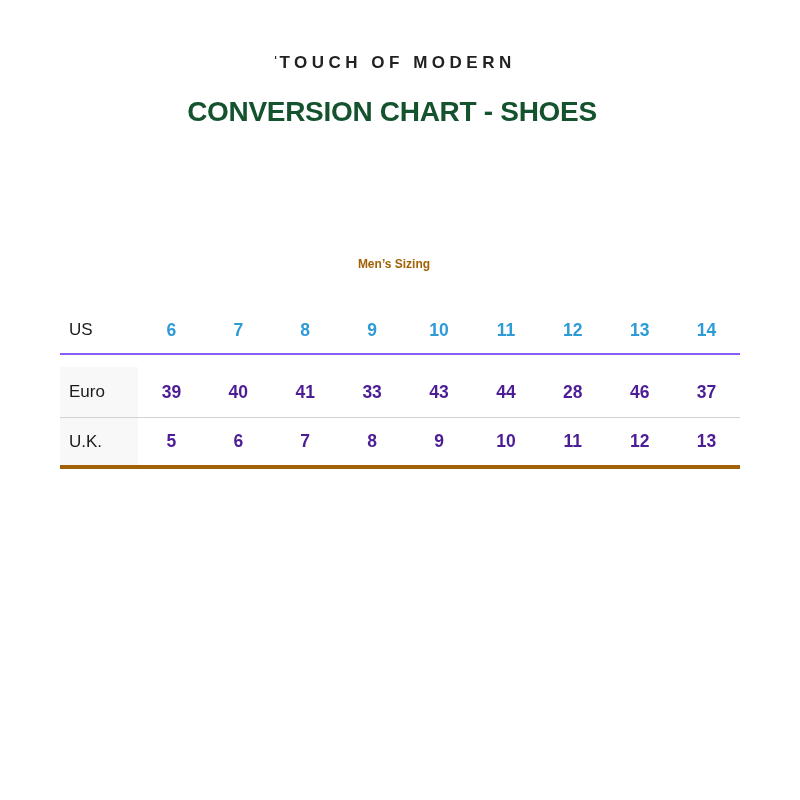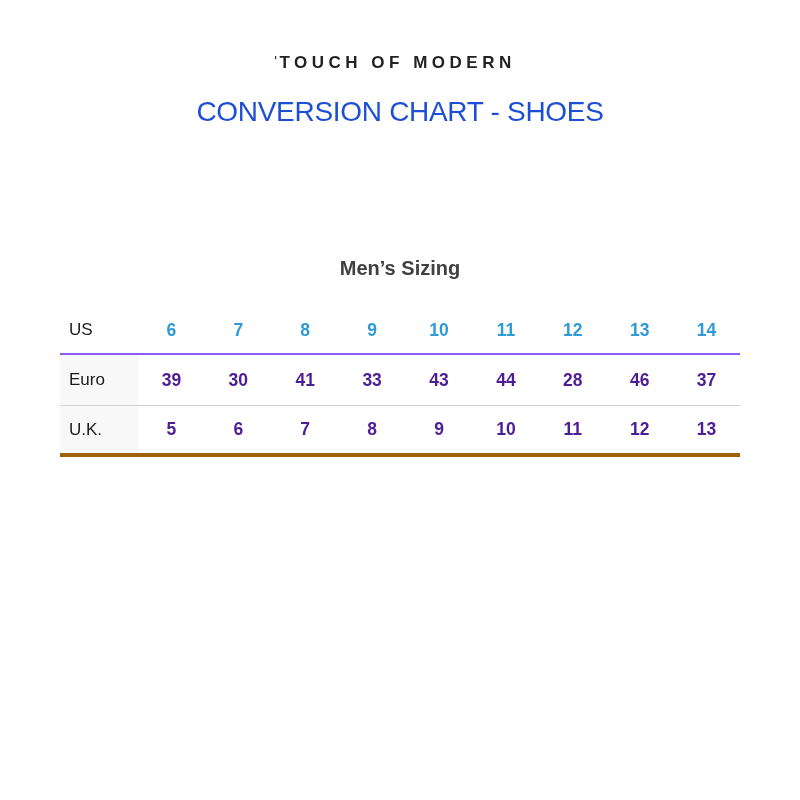--- a/index.html
+++ b/index.html
@@ -25,46 +25,46 @@
     text-indent: 4.5px; 
     color: #222222;
   }
   .brand .mark {
     letter-spacing: 0;
     margin-right: 1px;
     font-weight: 700;
   }
   .page-title {
     position: absolute;
-    top: 96px; left: 8px; width: 100%;
+    top: 96px; left: 0; width: 100%;
     text-align: center;
     font-size: 28px;
-    font-weight: 400;
+    font-weight: 700;
     letter-spacing: -0.3px;
-    color: #1d4ed8;
+    color: #14532d;
   }
   .section-title {
     position: absolute;
-    top: 257px; left: 8px; width: 100%;
+    top: 257px; left: 2px; width: 100%;
     text-align: center;
-    font-size: 20px;
+    font-size: 12px;
     font-weight: 600;
-    color: #404040;
+    color: #a16207;
   }
   .size-table {
     position: absolute;
     left: 60px; top: 307px;
     width: 680px;
   }
   .trow {
     display: flex;
     align-items: stretch;
   }
   .trow-us   { height: 48px; border-bottom: 2px solid #8b5cf6; }
-  .trow-euro { height: 51px; border-bottom: 1px solid #d2d2d2; }
+  .trow-euro { height: 51px; border-bottom: 1px solid #d2d2d2; margin-top: 12px; }
   .trow-uk   { height: 51px; border-bottom: 4px solid #a16207; text-align: right; }
   .cell-label {
     width: 78px;
     padding-left: 9px;
     display: flex;
     align-items: center;
     font-size: 17px;
     font-weight: 400;
     color: #1b1b1b;
   }
@@ -108,21 +108,21 @@
       <div class="cell">10</div>
       <div class="cell">11</div>
       <div class="cell">12</div>
       <div class="cell">13</div>
       <div class="cell">14</div>
     </div>
 
     <div class="trow trow-euro">
       <div class="cell-label">Euro</div>
       <div class="cell">39</div>
-      <div class="cell">30</div>
+      <div class="cell">40</div>
       <div class="cell">41</div>
       <div class="cell">33</div>
       <div class="cell">43</div>
       <div class="cell">44</div>
       <div class="cell">28</div>
       <div class="cell">46</div>
       <div class="cell">37</div>
     </div>
 
     <div class="trow trow-uk">

